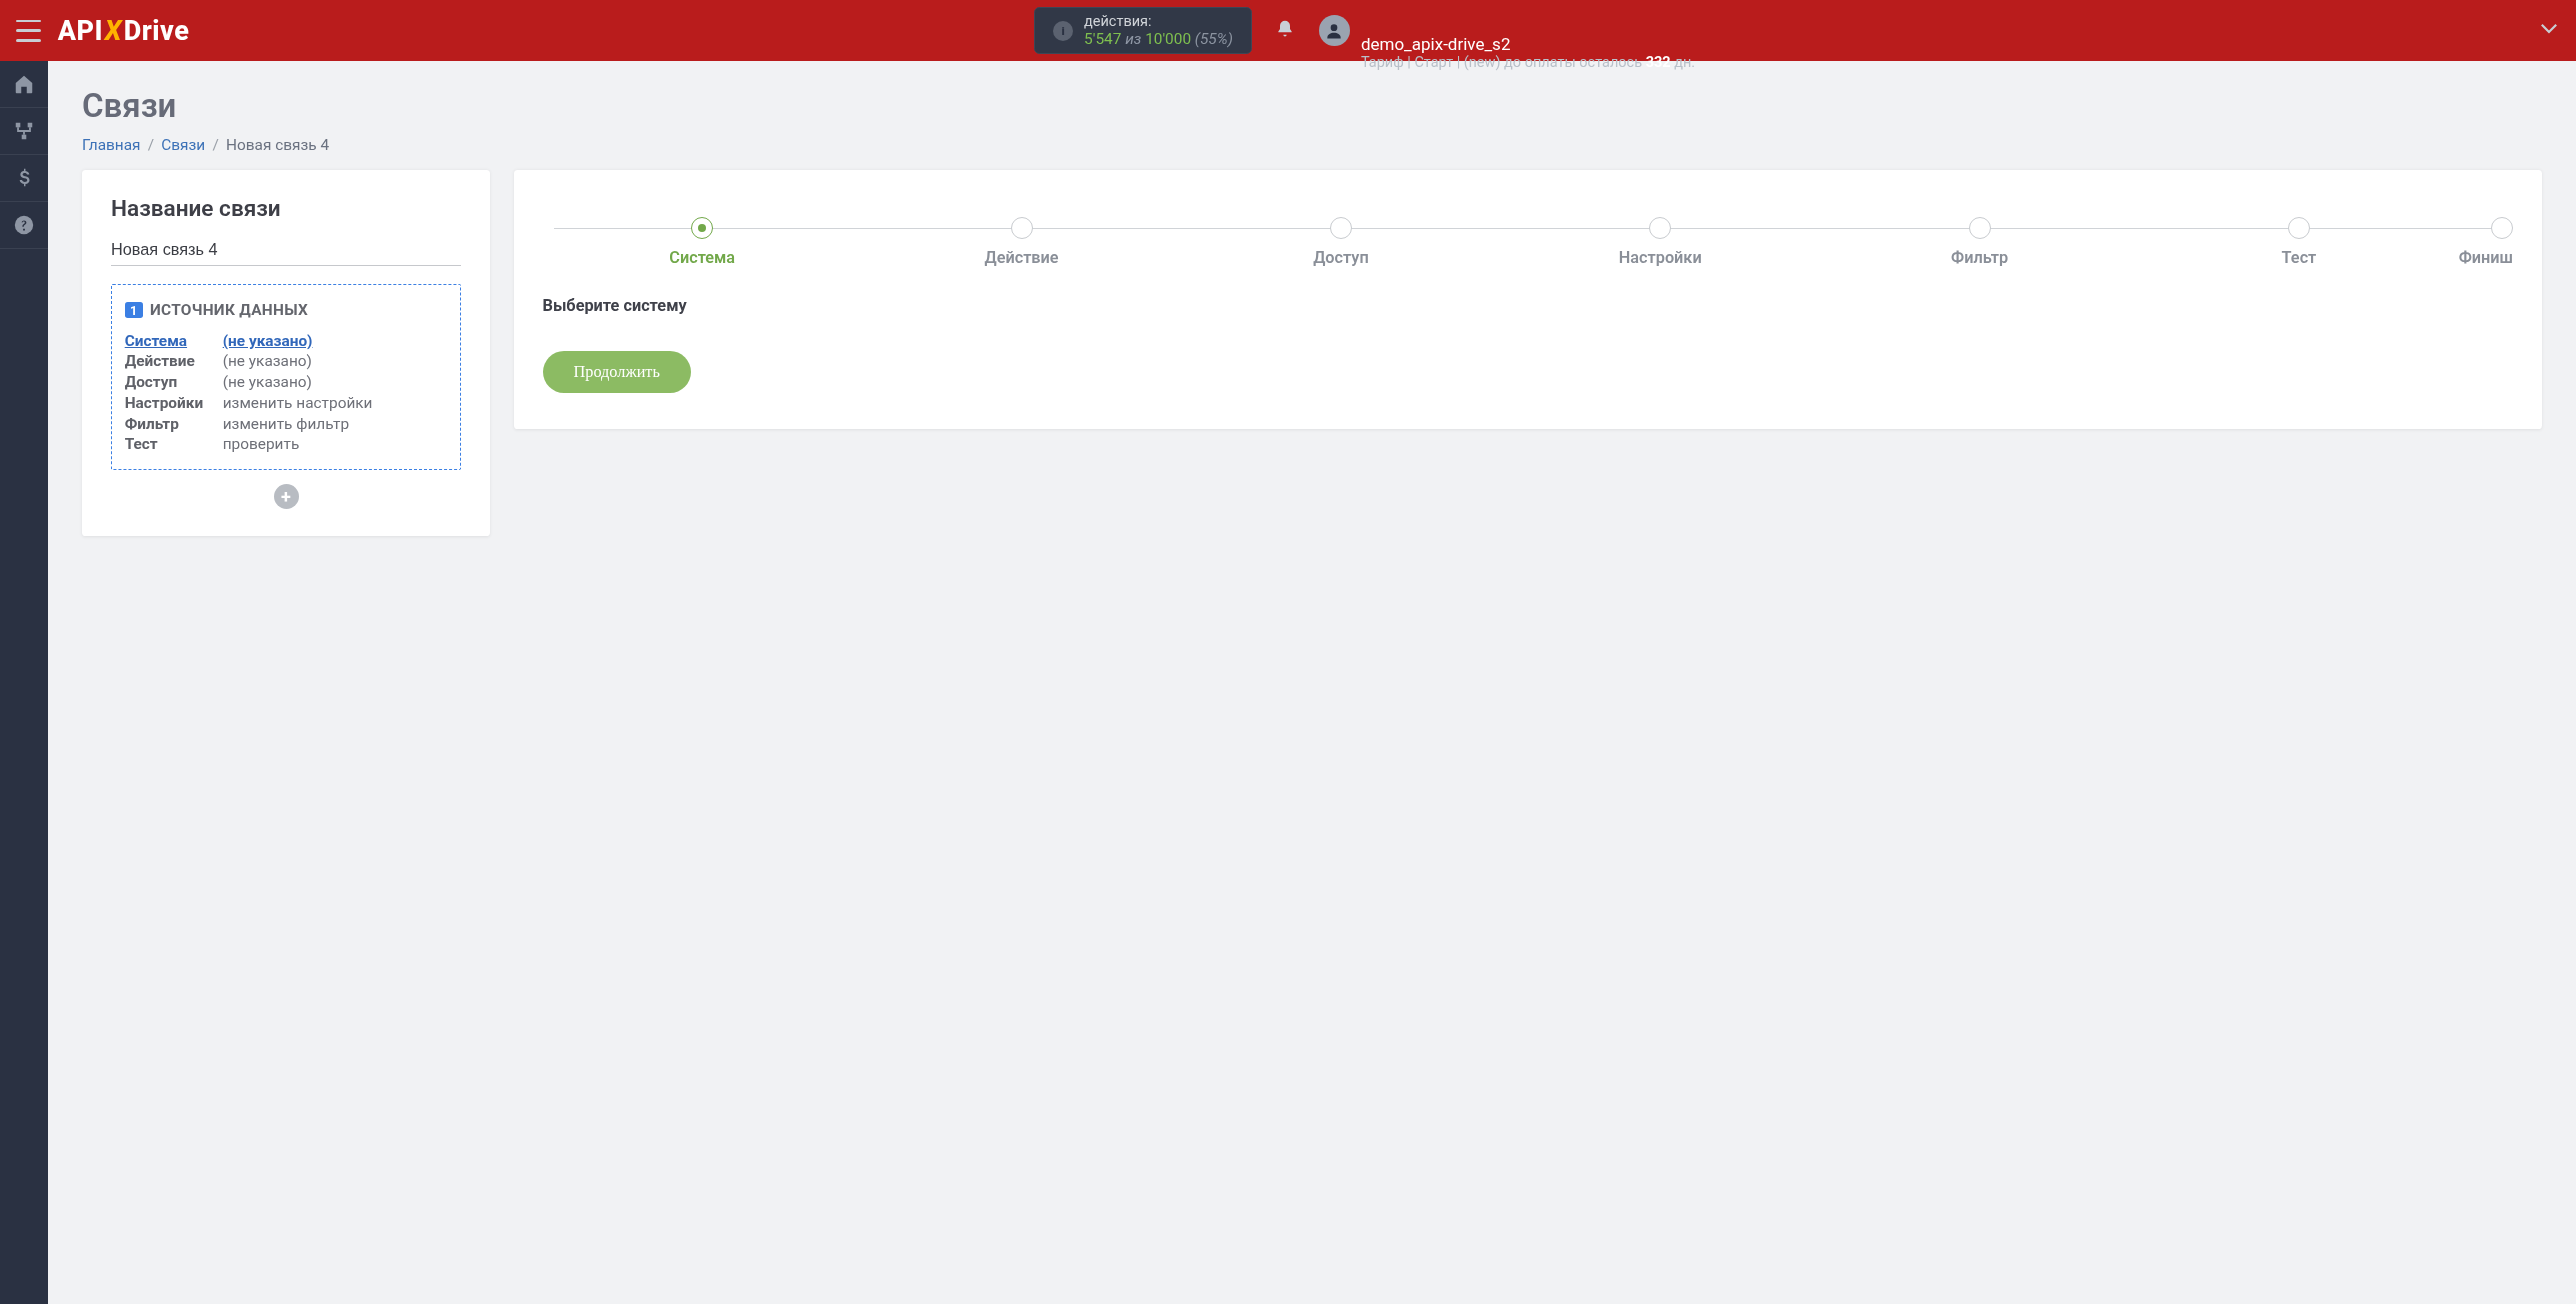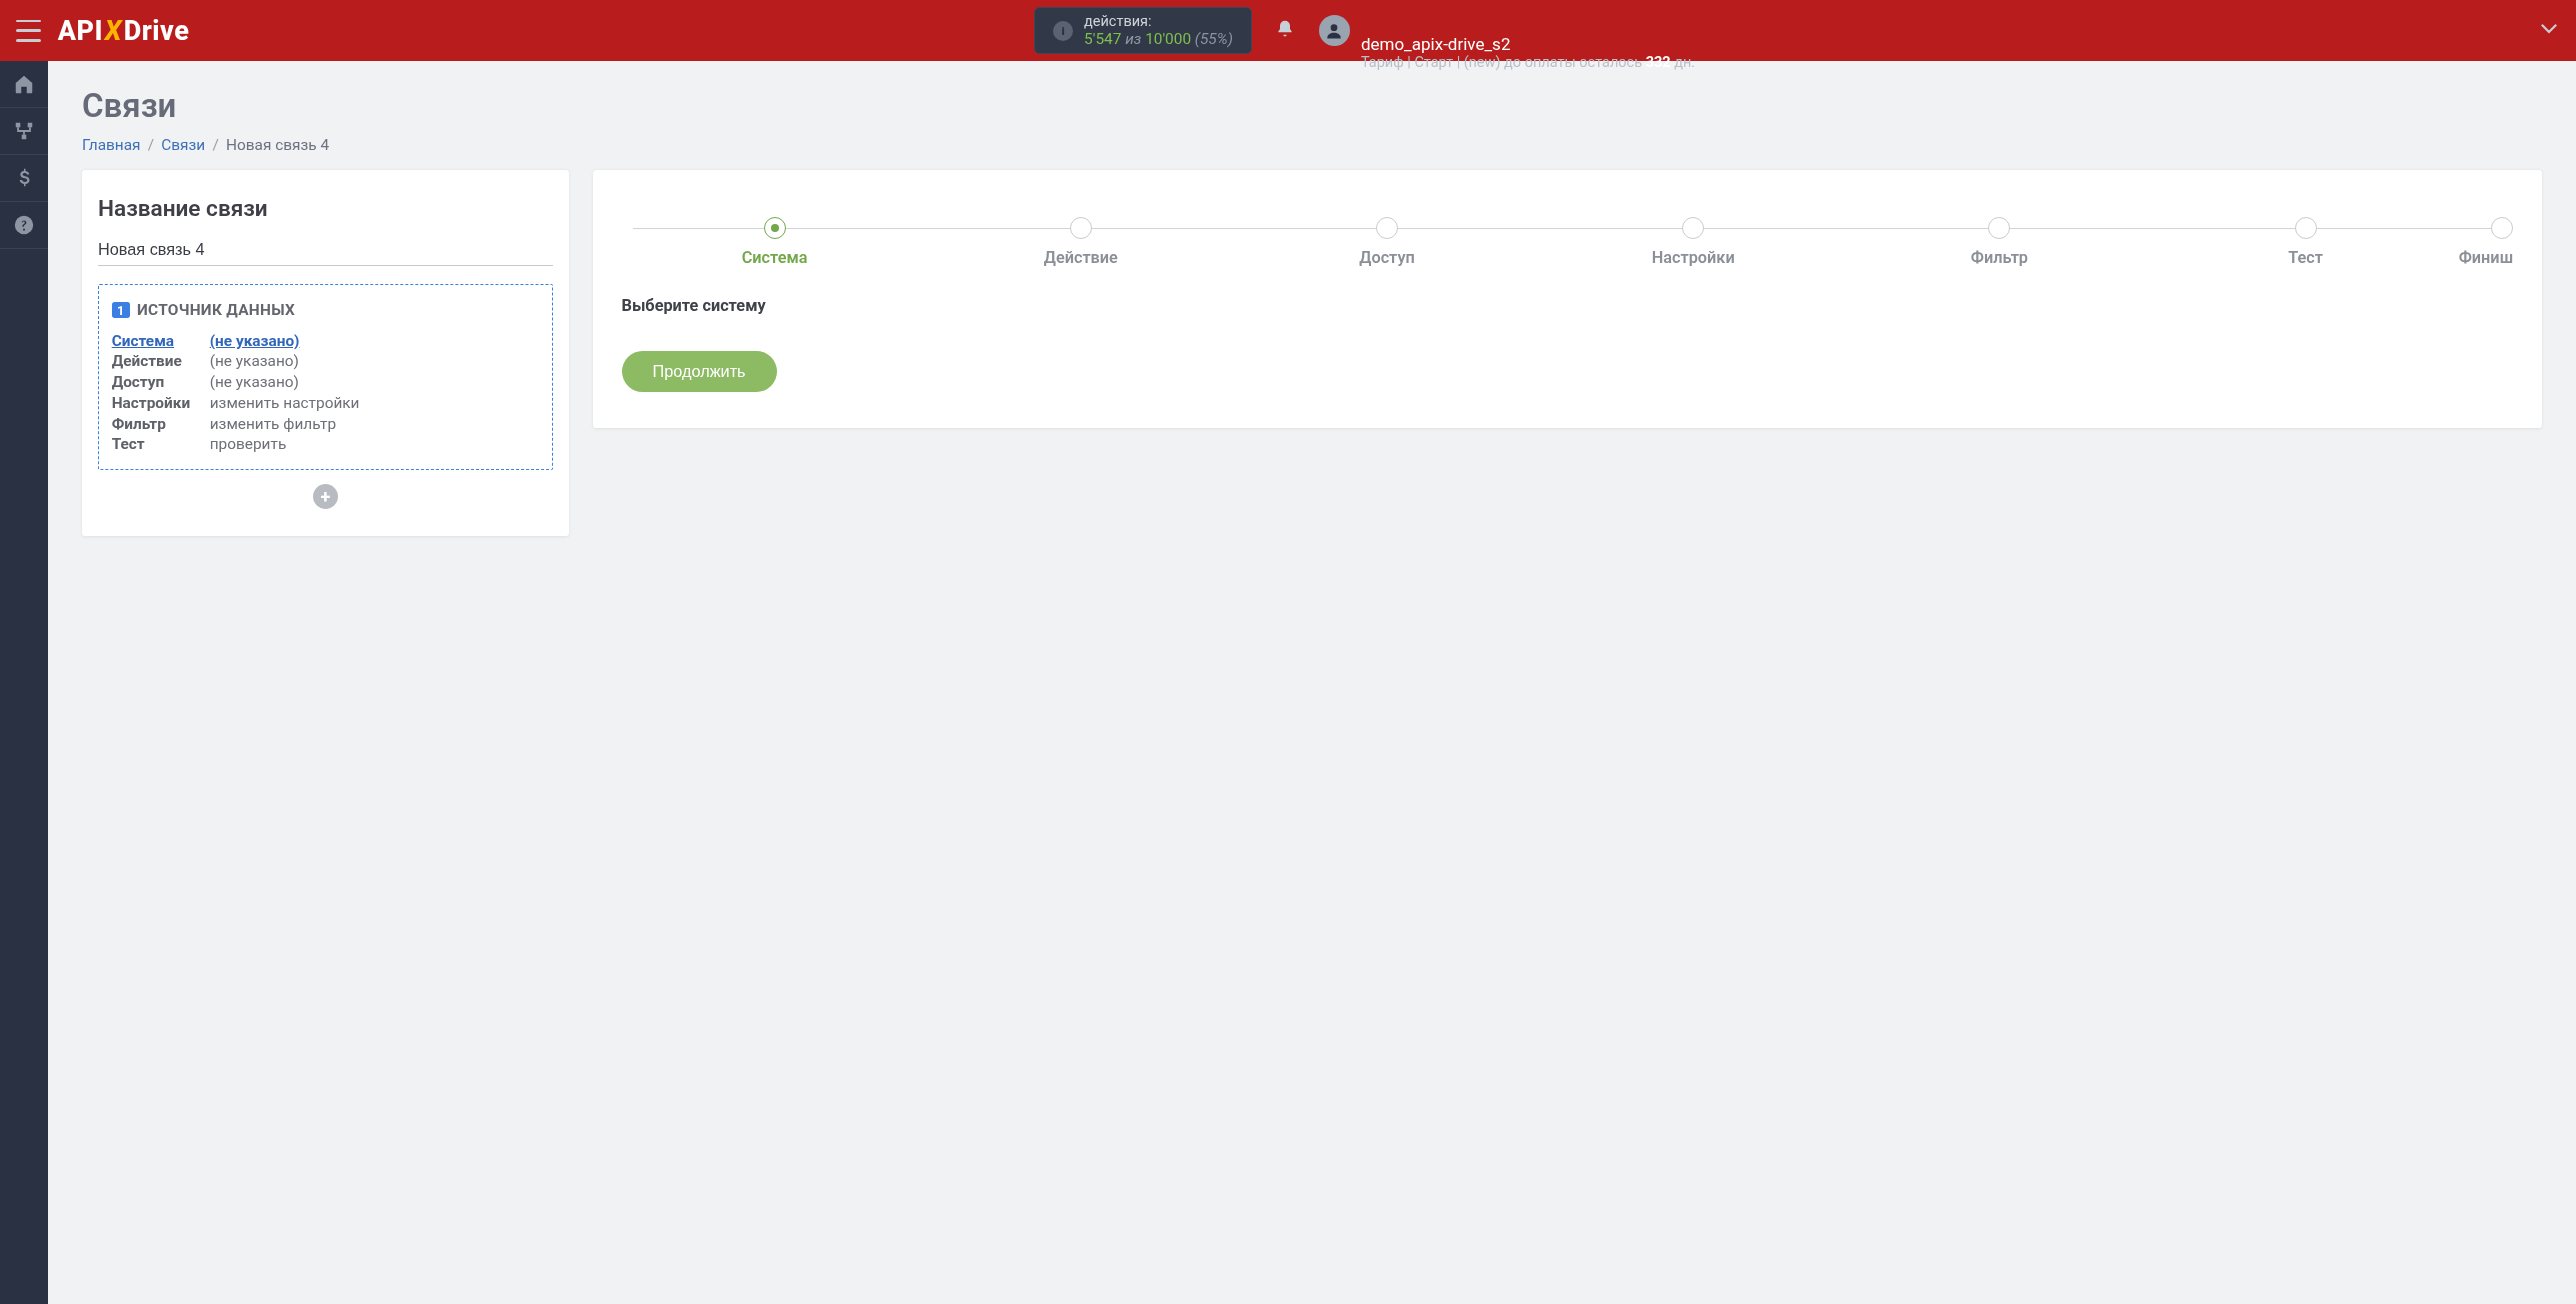--- a/index.html
+++ b/index.html
@@ -32,21 +32,21 @@
 .sidenav{width:48px;background:#2a3142;min-height:calc(100vh - 61px);}
 .sidenav .nitem{height:47px;display:flex;align-items:center;justify-content:center;border-bottom:0.9px solid #3a4151;cursor:pointer;}
 .sidenav .nitem svg{width:22px;height:22px;fill:#8e96a4;}
 .main{flex:1;padding:25px 34px;}
 h1.page-title{font-size:33px;font-weight:600;color:#676b78;margin-bottom:11px;}
 .crumbs{font-size:15.4px;color:#6b7280;margin-bottom:16.3px;}
 .crumbs a{color:#3d72b7;text-decoration:none;}
 .crumbs .sep{margin:0 7.2px;color:#9aa0a8;}
 .cards{display:flex;gap:23.5px;align-items:flex-start;}
 .card{background:#fff;border-radius:3.6px;box-shadow:0 0.9px 3.6px rgba(0,0,0,0.08);}
-.card-left{width:487px;padding:25px 16px 27px;}
+.card-left{width:408px;padding:25px 29px 27px;}
 .card-right{flex:1;padding:25px 29px 36px;}
 .sec-title{font-size:22.6px;font-weight:600;color:#3e3f47;margin-bottom:14.5px;}
 .sec-title .grey{color:#9aa0a8;font-weight:500;}
 .name-input{width:100%;border:none;border-bottom:0.9px solid #c6c8cc;font-size:16.3px;padding:3.6px 0 5.4px;outline:none;color:#3b3d44;margin-bottom:18px;}
 .dashbox{border:1.8px dashed #3b7fe3;border-radius:1.8px;padding:16.3px 12.7px 12.7px;}
 .dash-h{display:flex;align-items:center;gap:7.2px;margin-bottom:12.7px;}
 .numbadge{background:#3b7fe3;color:#fff;font-weight:700;font-size:12.7px;padding:0.9px 5.4px;border-radius:2.7px;}
 .dash-title{font-size:15.4px;font-weight:700;color:#64666d;letter-spacing:0.3px;}
 .kv{display:flex;font-size:15.4px;margin:2.7px 0;}
 .kv .k{width:98px;font-weight:700;color:#5f6168;}
@@ -63,21 +63,21 @@
 .scircle.active::after{content:"";width:8.2px;height:8.2px;border-radius:50%;background:#72a84a;}
 .slabel{font-size:16.3px;font-weight:600;color:#8a8f98;}
 .slabel.active{color:#72a84a;}
 .sline{position:absolute;top:11px;left:11px;right:11px;height:0.9px;background:#d0d3d7;z-index:1;}
 .fldlabel{font-size:16.3px;font-weight:700;color:#3f414a;margin-bottom:9px;}
 .select{position:relative;width:614px;max-width:100%;height:42px;border:0.9px solid #bfc2c7;border-radius:4.5px;background:linear-gradient(#fff,#eceef0);display:flex;align-items:center;padding:0 12.7px;font-size:16.3px;color:#2f3136;cursor:pointer;}
 .select .caret{margin-left:auto;display:flex;flex-direction:column;gap:1.8px;}
 .select .caret span{width:0;height:0;border-left:4.5px solid transparent;border-right:4.5px solid transparent;}
 .select .caret .up{border-bottom:4.5px solid #3c3d42;}
 .select .caret .dn{border-top:4.5px solid #3c3d42;}
-.btn-cont{margin-top:27px;background:#8cbb63;color:#fff;border:none;border-radius:22px;padding:11px 31px;font-size:16.3px;cursor:pointer;}
+.btn-cont{margin-top:27px;background:#8cbb63;color:#fff;border:none;border-radius:22px;padding:11px 31px;font-size:16.3px;cursor:pointer;font-family:Liberation Serif, serif;}
 </style>
 </head>
 <body>
 
 <div class="topbar">
   <div class="hamburger">
       <span></span>
       <span></span>
       <span></span>
     </div>

